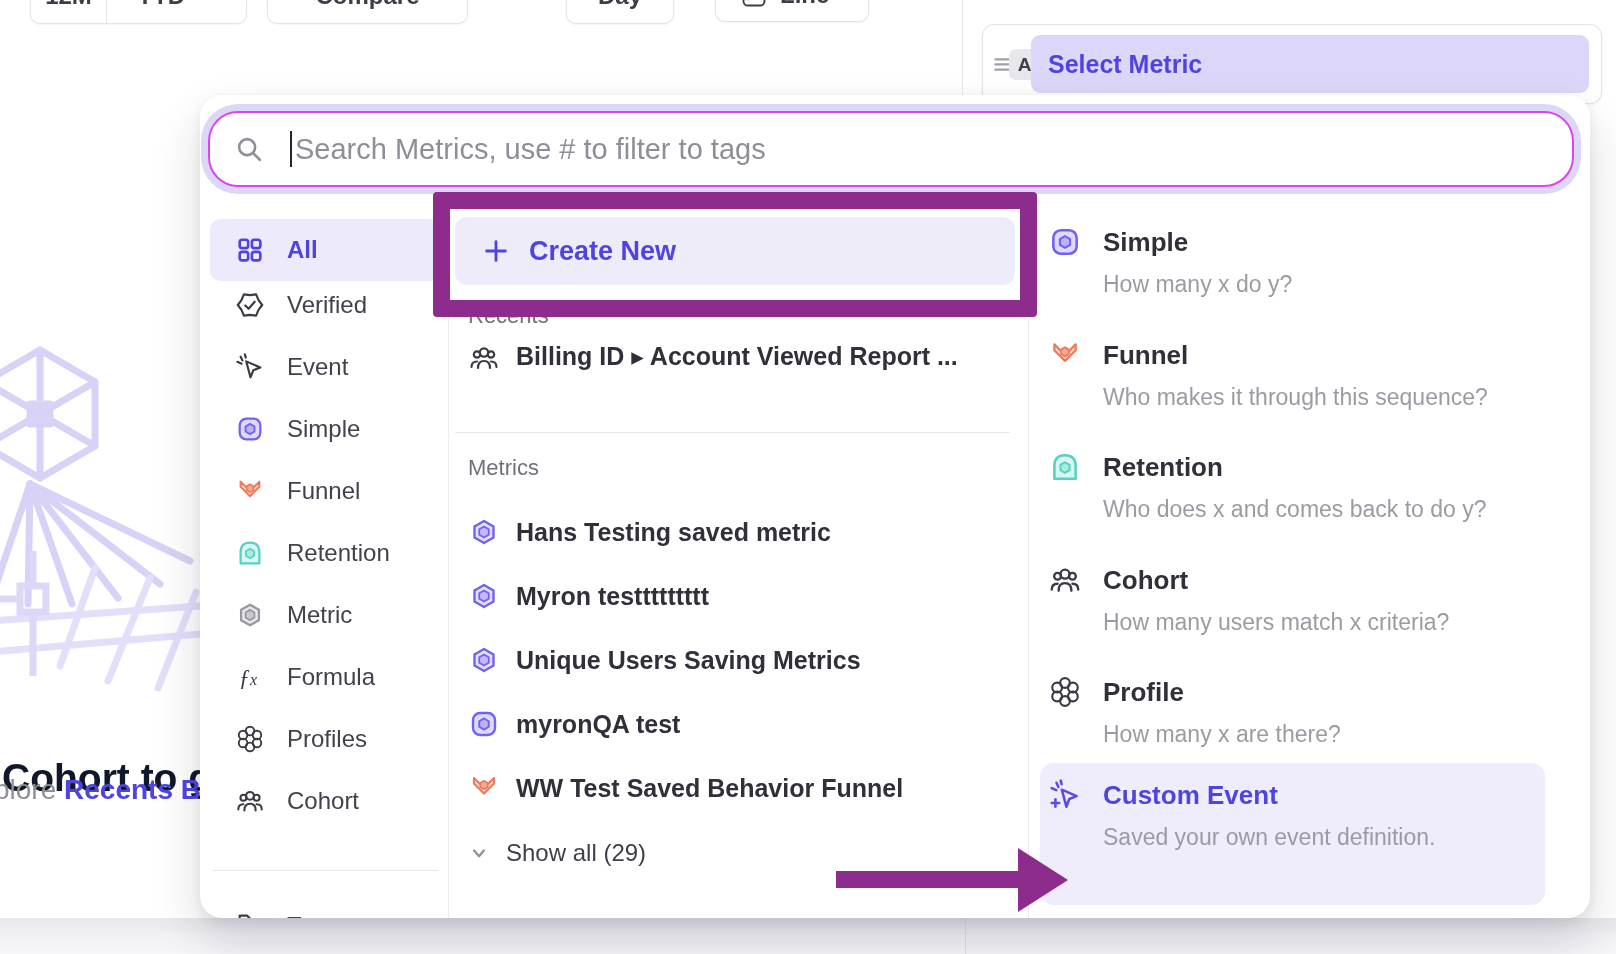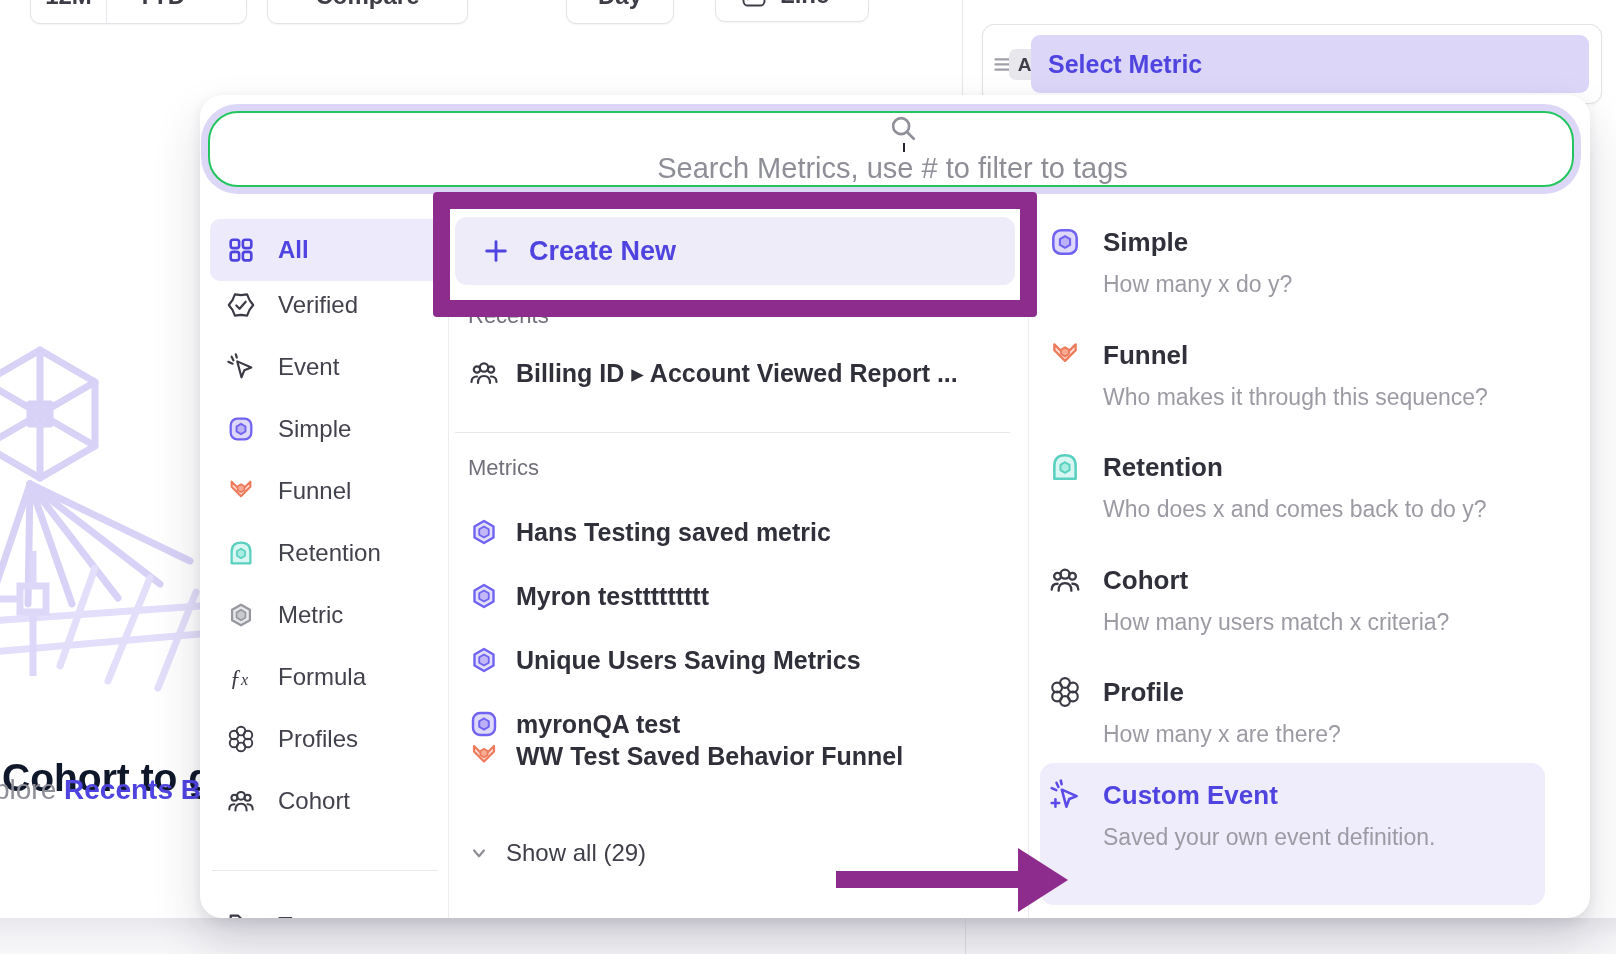--- a/index.html
+++ b/index.html
@@ -40,44 +40,44 @@
   .bg-link .muted{color:#8f8f99;}
   .bg-link .lnk{color:#4f44e0;font-weight:600;}
 
   .bottom-strip{position:absolute;left:0;top:918px;width:1616px;height:36px;z-index:5;
     background:linear-gradient(180deg,#e8e7eb 0%,#f3f2f5 55%,#f7f6f8 100%);}
 
   
   .modal{position:absolute;left:200px;top:95px;width:1390px;height:823px;background:#fff;border-radius:22px;
     box-shadow:0 24px 48px rgba(40,40,60,.16),0 4px 12px rgba(40,40,60,.08);z-index:10;overflow:hidden;}
   .search-box{position:absolute;left:8px;top:16px;width:1366px;height:76px;box-sizing:border-box;
-    border:2px solid #22c55e;border-radius:30px;background:#fff;box-shadow:0 0 0 7px #dcd7f6;
-    display:flex;align-items:center;flex-direction:column;}
+    border:2px solid #d946ef;border-radius:30px;background:#fff;box-shadow:0 0 0 7px #dcd7f6;
+    display:flex;align-items:center;}
   .search-ic{width:30px;height:30px;margin-left:24px;}
   .caret{width:2px;height:36px;background:#26262e;margin-left:26px;}
   .search-ph{margin-left:3px;font-size:29px;color:#8e8e97;}
 
   .col-div{position:absolute;top:100px;bottom:0;width:1px;background:#ececf0;}
   #coldiv-1{left:248px;}
   #coldiv-2{left:828px;}
 
   
   .side-item{position:absolute;left:10px;width:232px;height:62px;display:flex;align-items:center;gap:22px;
-    padding-left:16px;box-sizing:border-box;font-size:24px;font-weight:500;color:#42424c;}
+    padding-left:25px;box-sizing:border-box;font-size:24px;font-weight:500;color:#42424c;}
   .side-item .icon{width:30px;height:30px;}
   .side-item.active{background:#edeafb;border-radius:10px;color:#4f44e0;font-weight:600;}
   .side-div{position:absolute;left:12px;top:775px;width:226px;height:1px;background:#e8e8ec;}
 
   
   .create-btn{position:absolute;left:255px;top:122px;width:560px;height:68px;background:#efecfa;border-radius:12px;
     display:flex;align-items:center;gap:18px;padding-left:26px;box-sizing:border-box;
     color:#4f44e0;font-size:27px;font-weight:600;}
   .create-btn .icon{width:30px;height:30px;}
   .sec-heading{position:absolute;left:268px;font-size:22px;font-weight:500;color:#70707a;}
-  .recent-row{position:absolute;left:268px;top:247px;height:62px;display:flex;align-items:center;gap:16px;
+  .recent-row{position:absolute;left:268px;top:247px;height:62px;display:flex;align-items:flex-start;gap:16px;
     font-size:25px;font-weight:600;color:#30303a;white-space:nowrap;}
   .recent-row .icon{width:32px;height:32px;}
   .mid-div{position:absolute;left:255px;top:337px;width:555px;height:1px;background:#e8e8ec;}
   .metric-row{position:absolute;left:268px;height:62px;display:flex;align-items:center;gap:16px;
     font-size:25px;font-weight:600;color:#30303a;white-space:nowrap;}
   .metric-row .icon{width:32px;height:32px;}
   .show-all{position:absolute;left:266px;top:727px;height:62px;display:flex;align-items:center;gap:14px;
     font-size:24px;font-weight:500;color:#3f3f49;}
   .show-all .icon{width:26px;height:26px;}
 
@@ -380,21 +380,21 @@
         </div>
         <div class="metric-row" style="top: 598px;">
           <span class="icon" style="width: 32px; height: 32px;">
             <svg viewBox="0 0 32 32">
               <rect x="5" y="5" width="22" height="22" rx="7" fill="#ded8fb" stroke="#7163f1" stroke-width="2.4"></rect>
               <polygon points="16,10.5 20.76,13.25 20.76,18.75 16,21.5 11.24,18.75 11.24,13.25" fill="#bdb2f8" stroke="#7163f1" stroke-width="2"></polygon>
             </svg>
           </span>
           <span>myronQA test</span>
         </div>
-        <div class="metric-row" style="top: 630px;">
+        <div class="metric-row" style="top: 662px;">
           <span class="icon" style="width: 32px; height: 32px;">
             <svg viewBox="0 0 32 32">
               <polygon points="6,6 16,16 26,6 26,11.5 16,21.5 6,11.5" fill="#fbded4" stroke="#ee7a5c" stroke-width="2.2" stroke-linejoin="round"></polygon>
               <polygon points="16,8.8 19.6,10.9 19.6,15.1 16,17.2 12.4,15.1 12.4,10.9" fill="#f7ab93" stroke="#ee7a5c" stroke-width="1.8"></polygon>
             </svg>
           </span>
           <span>WW Test Saved Behavior Funnel</span>
         </div>
       </div>
 

